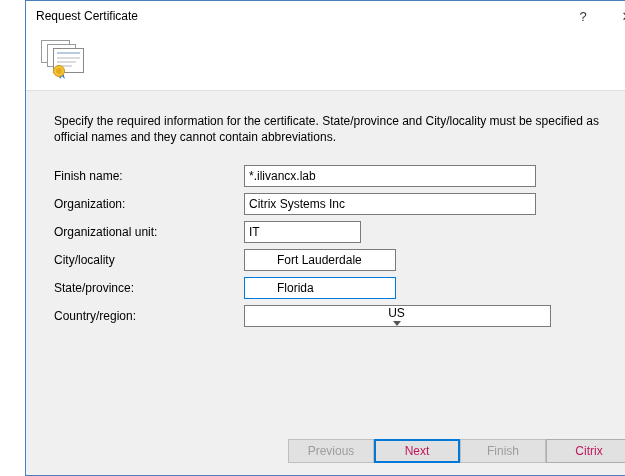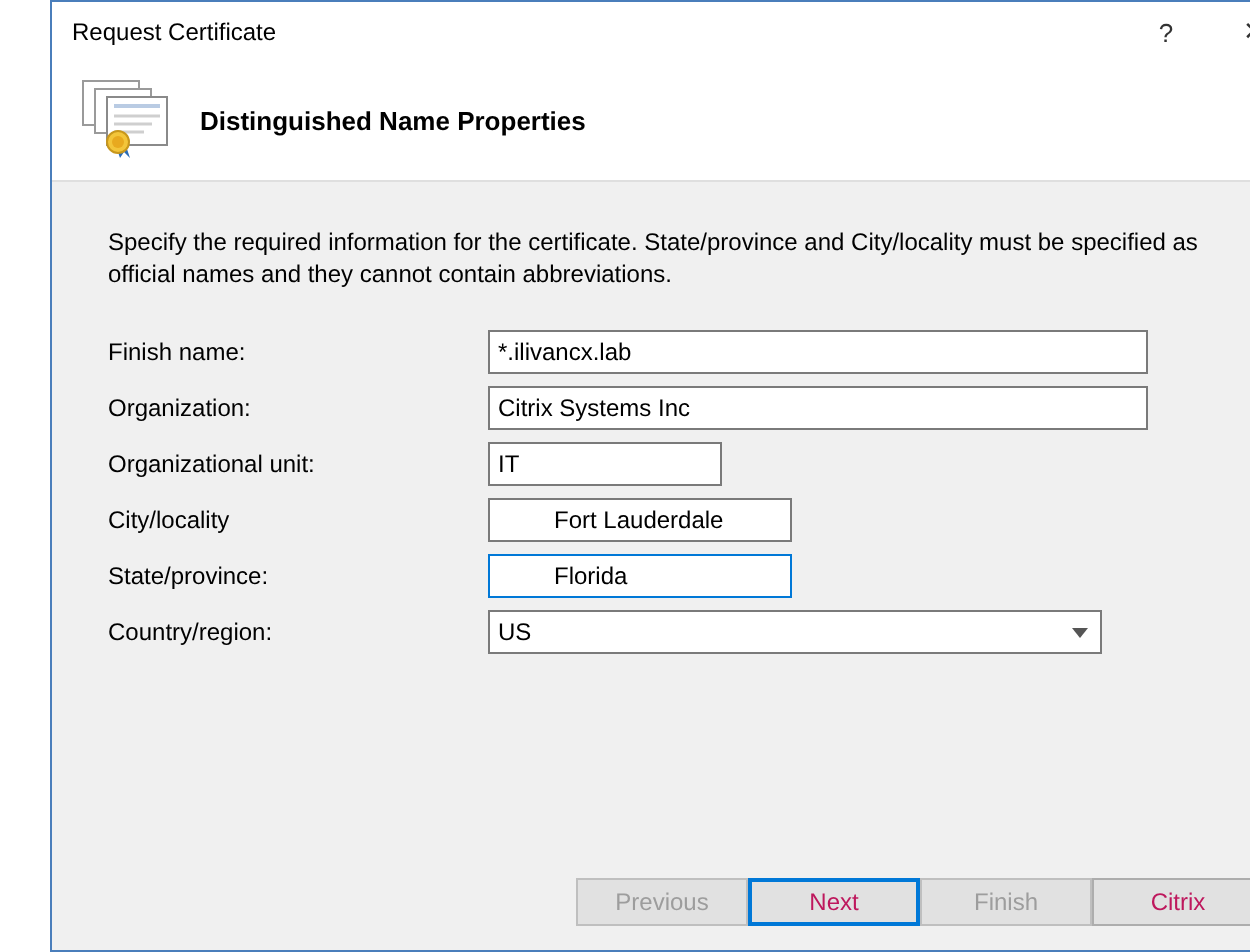--- a/index.html
+++ b/index.html
@@ -45,30 +45,30 @@
     margin-bottom: 20px;
   }
 
   .form-row { display: flex; align-items: center; margin-bottom: 6px; }
   .form-label { width: 190px; flex: 0 0 auto; line-height: 22px; }
   .text-input {
     height: 22px; border: 1px solid #7a7a7a; background: #ffffff;
     font-family: "Liberation Sans", "DejaVu Sans", sans-serif;
     font-size: 12px; padding: 1px 4px; outline: none;
   }
-  .w-wide   { width: 330px; }
+  .w-wide   { width: 292px; }
   .w-narrow { width: 117px; }
   .w-medium { width: 152px; padding-left: 32px; }
   .focused  { border: 1px solid #0078d7; }
 
   .combobox {
     width: 307px; height: 22px;
     border: 1px solid #7a7a7a; background: #ffffff;
     display: flex; align-items: center; justify-content: space-between;
-    padding: 0 6px 0 4px; cursor: default;
+    padding: 0 6px 0 4px; cursor: default; flex-direction: column;
   }
   .chevron-down {
     width: 0; height: 0;
     border-left: 4px solid transparent;
     border-right: 4px solid transparent;
     border-top: 5px solid #555;
   }
 
   
   .button-row {
@@ -109,21 +109,20 @@
       <rect x="7.5" y="5.5" width="28" height="22" fill="#ffffff" stroke="#9a9a9a"></rect>
       <rect x="13.5" y="9.5" width="30" height="24" fill="#ffffff" stroke="#8a8a8a"></rect>
       <line x1="17" y1="14" x2="40" y2="14" stroke="#b9cbe3" stroke-width="2"></line>
       <line x1="17" y1="19" x2="40" y2="19" stroke="#cfcfcf" stroke-width="1.5"></line>
       <line x1="17" y1="23" x2="36" y2="23" stroke="#cfcfcf" stroke-width="1.5"></line>
       <line x1="17" y1="27" x2="32" y2="27" stroke="#cfcfcf" stroke-width="1.5"></line>
       <polygon points="17,31 20,40 22,37 25,40 22,31" fill="#2b6cb8"></polygon>
       <circle cx="19" cy="32" r="5.5" fill="#f3c53a" stroke="#c8971c"></circle>
       <circle cx="19" cy="32" r="3" fill="#e8a91f"></circle>
     </svg>
-    <div class="wizard-title">Distinguished Name Properties</div>
   </div>
 
   <div class="body-area">
 
     <div class="intro-text">Specify the required information for the certificate. State/province and City/locality must be specified as official names and they cannot contain abbreviations.</div>
 
     <div class="form-row">
       <span class="form-label">Finish name:</span>
       <input class="text-input w-wide" type="text" value="*.ilivancx.lab" style="">
     </div>

